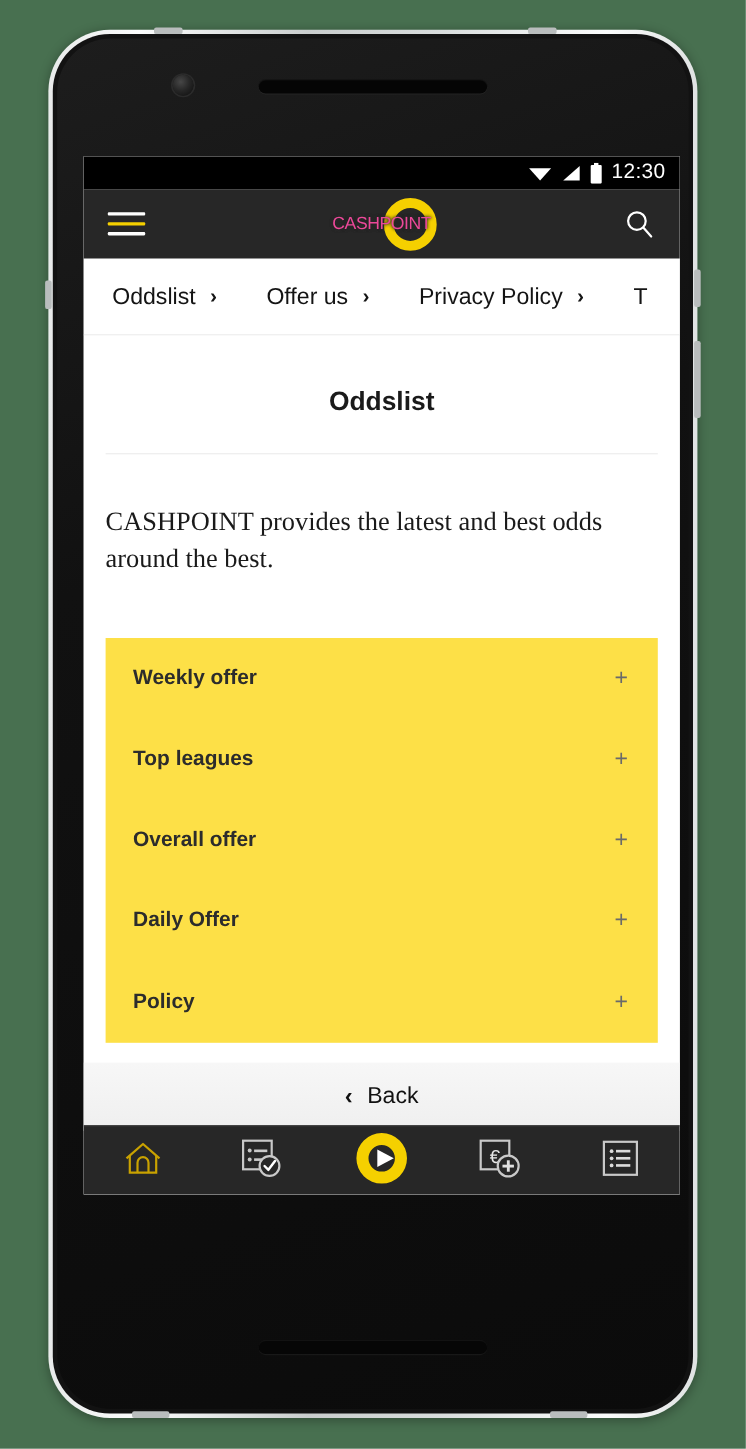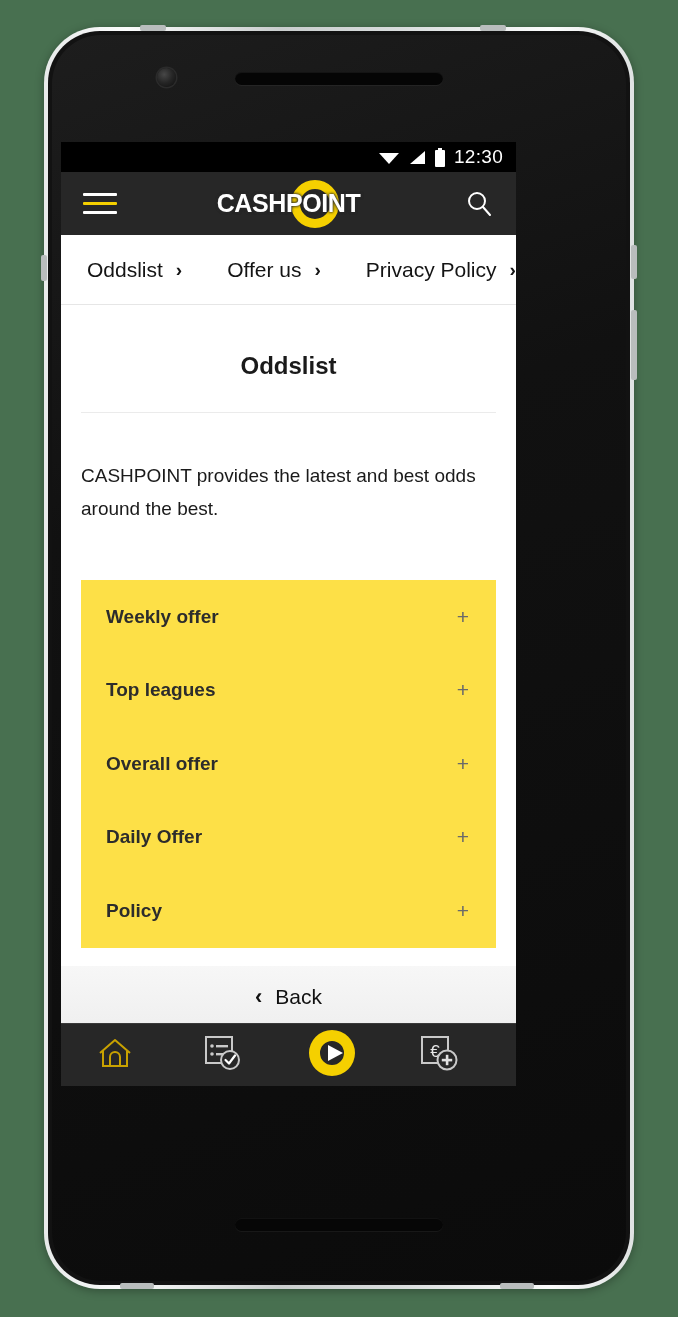--- a/index.html
+++ b/index.html
@@ -56,22 +56,22 @@
   #btn-top-right { left: 480px; top: 25px;  width: 26px; height: 6px; border-radius:2px; }
   #btn-bot-left  { left: 120px; top: 1283px; width: 34px; height: 6px; border-radius:2px; }
   #btn-bot-right { left: 500px; top: 1283px; width: 34px; height: 6px; border-radius:2px; }
   #btn-right-1 { left: 631px; top: 245px; width: 6px; height: 34px; border-radius:2px; }
   #btn-right-2 { left: 631px; top: 310px; width: 6px; height: 70px; border-radius:2px; }
   #btn-left-1  { left: 41px;  top: 255px; width: 6px; height: 26px; border-radius:2px; }
 
   
   #screen {
     position: absolute;
-    left: 61px; top: 142px;
-    width: 455px; height: 944px;
+    left: 76px; top: 142px;
+    width: 542px; height: 944px;
     background: #ffffff;
     overflow: hidden;
   }
 
   
   #status-bar {
     height: 30px; background: #000;
     display: flex; align-items: center; justify-content: flex-end;
     padding-right: 13px; gap: 8px;
   }
@@ -95,21 +95,21 @@
     width: 180px; height: 52px;
     display: flex; align-items: center; justify-content: center;
   }
   #logo-ring {
     position: absolute; left: 92px; top: 2px;
     width: 48px; height: 48px; border-radius: 50%;
     border: 9px solid #f5d000;
   }
   #logo-text {
     position: relative; z-index: 2;
-    color: #ffffff; font-weight: bold; font-size: 25px;
+    color: #ec4899; font-weight: normal; font-size: 16px;
     letter-spacing: -.4px;
     font-family: "Liberation Sans", sans-serif;
     text-shadow: 0 0 3px #272727, 0 0 3px #272727;
   }
   #search-button { cursor: pointer; display:flex; align-items:center; }
 
   
   #nav-strip {
     height: 70px; background: #fff;
     border-bottom: 1px solid #e6e6e6;
@@ -124,22 +124,23 @@
   .nav-item .chev { font-size: 19px; font-weight: bold; }
 
   
   #content { background: #fff; }
   #page-title {
     text-align: center; font-size: 24px; font-weight: bold;
     color: #1a1a1a; padding: 47px 0 32px;
   }
   #title-divider { height: 1px; background: #ebebeb; margin: 0 20px; }
   #intro-text {
-    font-size: 19px; line-height: 33px; color: #1a1a1a;
+    font-size: 24px; line-height: 33px; color: #1a1a1a;
     padding: 46px 22px 0 20px;
+    font-family: Liberation Serif, serif;
   }
 
   
   #accordion { background: #fde047; margin: 55px 20px 0; }
   .accordion-item {
     height: 73.5px; display: flex; align-items: center;
     justify-content: space-between;
     padding: 0 27px 0 25px; cursor: pointer;
   }
   .accordion-label { font-size: 19px; font-weight: bold; color: #2c2c2c; }

